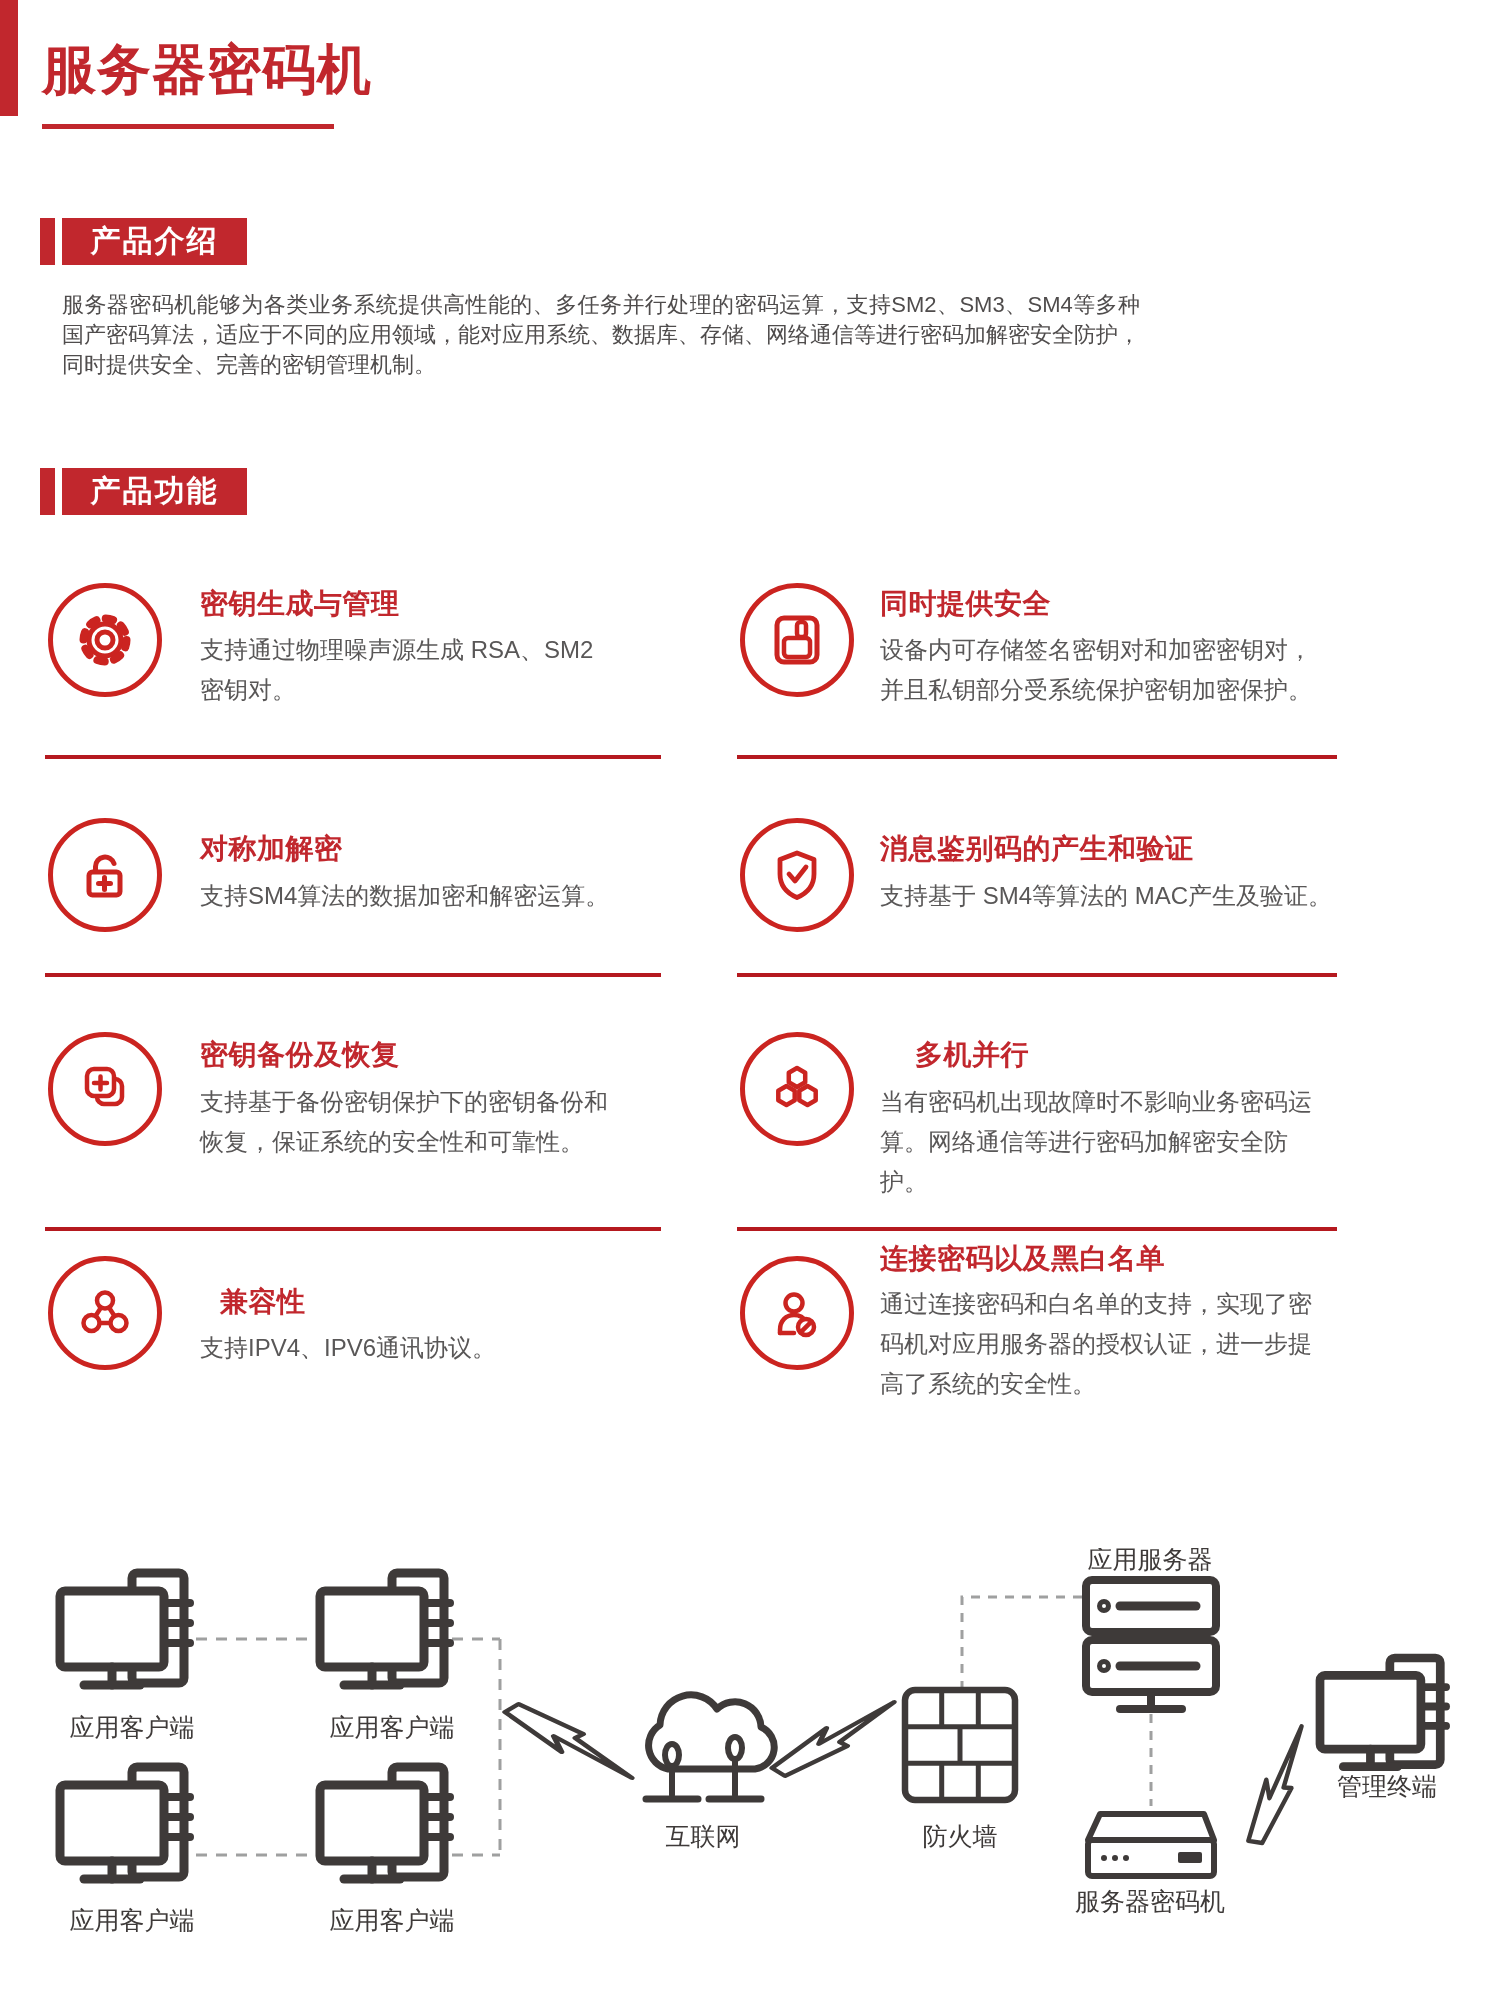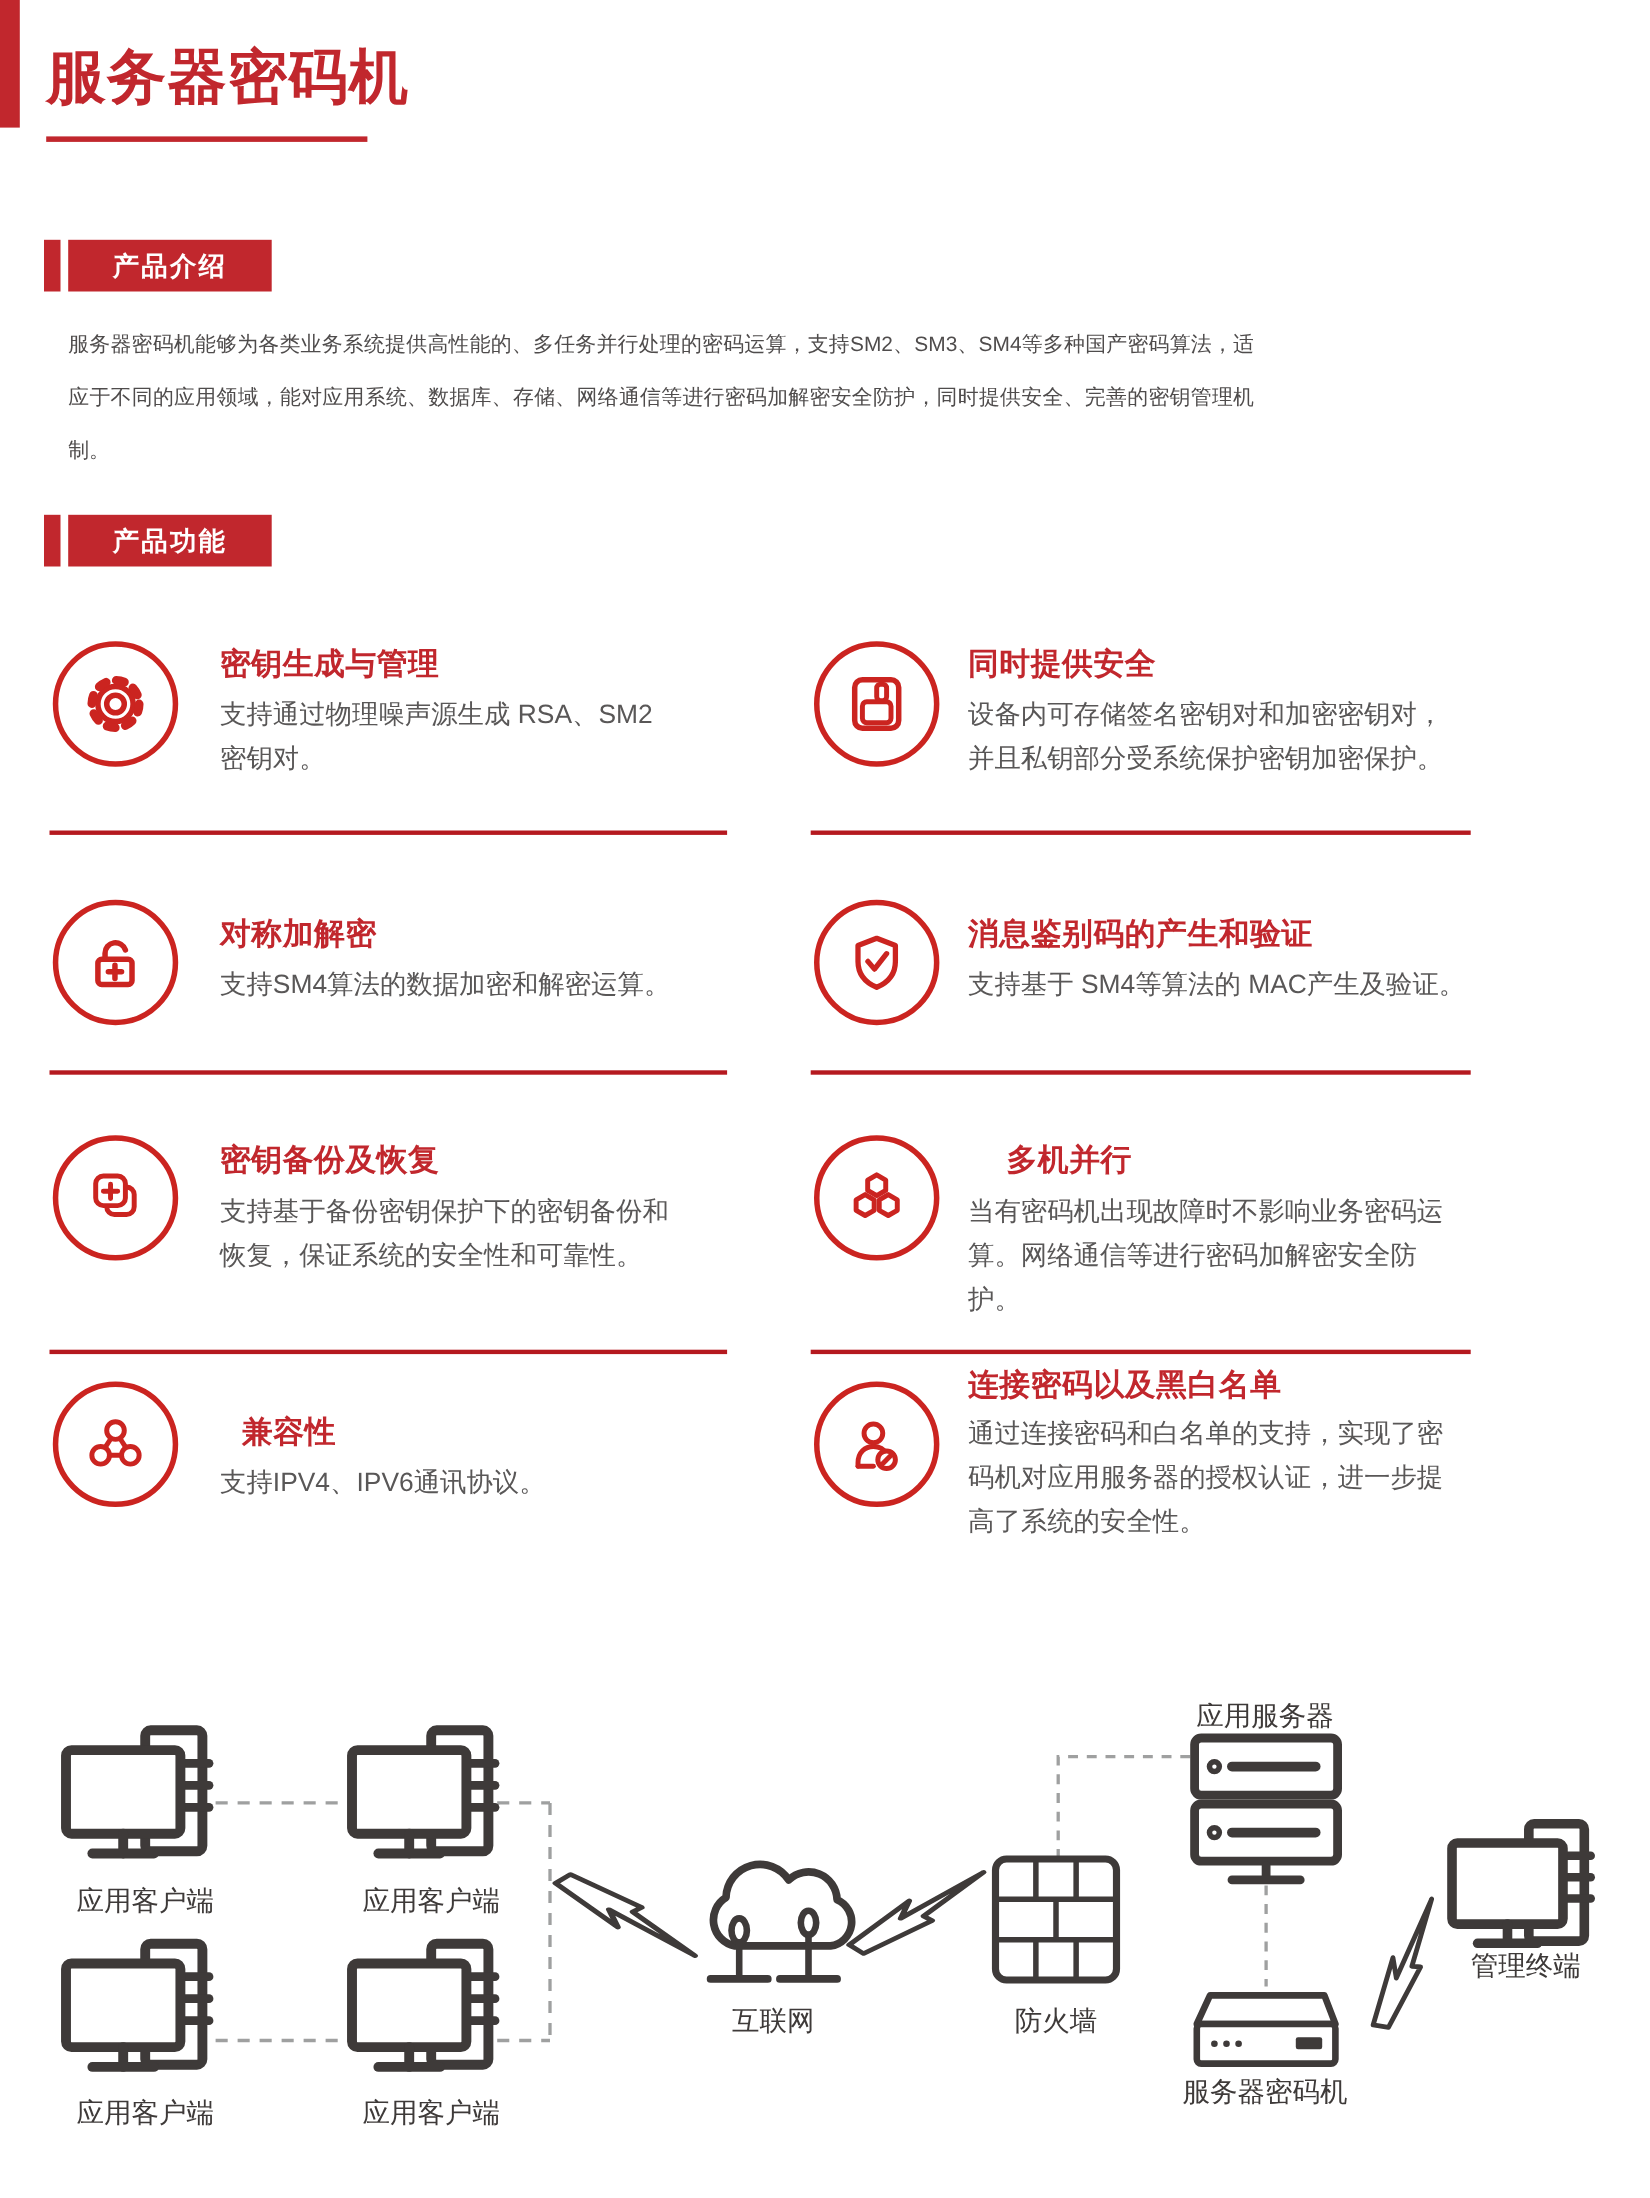--- a/index.html
+++ b/index.html
@@ -7,23 +7,23 @@
        font-family:"Liberation Sans","DejaVu Sans",sans-serif;color:#595757;}
   .abs{position:absolute;}
   
   .edge-bar{left:0;top:0;width:18px;height:116px;background:#c1272d;}
   
   .page-title{left:42px;top:34px;font-size:54px;font-weight:900;color:#c1272d;letter-spacing:1px;}
   .title-underline{left:42px;top:124px;width:292px;height:5px;background:#c1272d;}
   
   .banner-bar{width:15px;height:47px;background:#c1272d;}
   .banner-rect{width:185px;height:47px;background:#c1272d;color:#ffffff;
-               font-size:24px;font-weight:bold;display:flex;align-items:center;justify-content:center;letter-spacing:2px;}
-  
-  .intro-text{left:62px;top:290px;width:1078px;font-size:19px;line-height:48px;
+               font-size:30px;font-weight:bold;display:flex;align-items:center;justify-content:center;letter-spacing:2px;}
+  
+  .intro-text{left:62px;top:290px;width:1078px;font-size:22px;line-height:30px;
               color:#4f4c4c;text-align:justify;}
   
   .fi{width:104px;height:104px;border:5px solid #cb2420;border-radius:50%;
       display:flex;align-items:center;justify-content:center;background:#fff;}
   .fi svg{display:block;}
   .ft-title{font-size:28px;font-weight:bold;color:#c1272d;letter-spacing:0.5px;}
   .ft-desc{font-size:24px;line-height:40px;color:#595757;}
   .divider{height:4px;background:#b5191f;}
   .dl{left:45px;width:616px;}
   .dr{left:737px;width:600px;}

